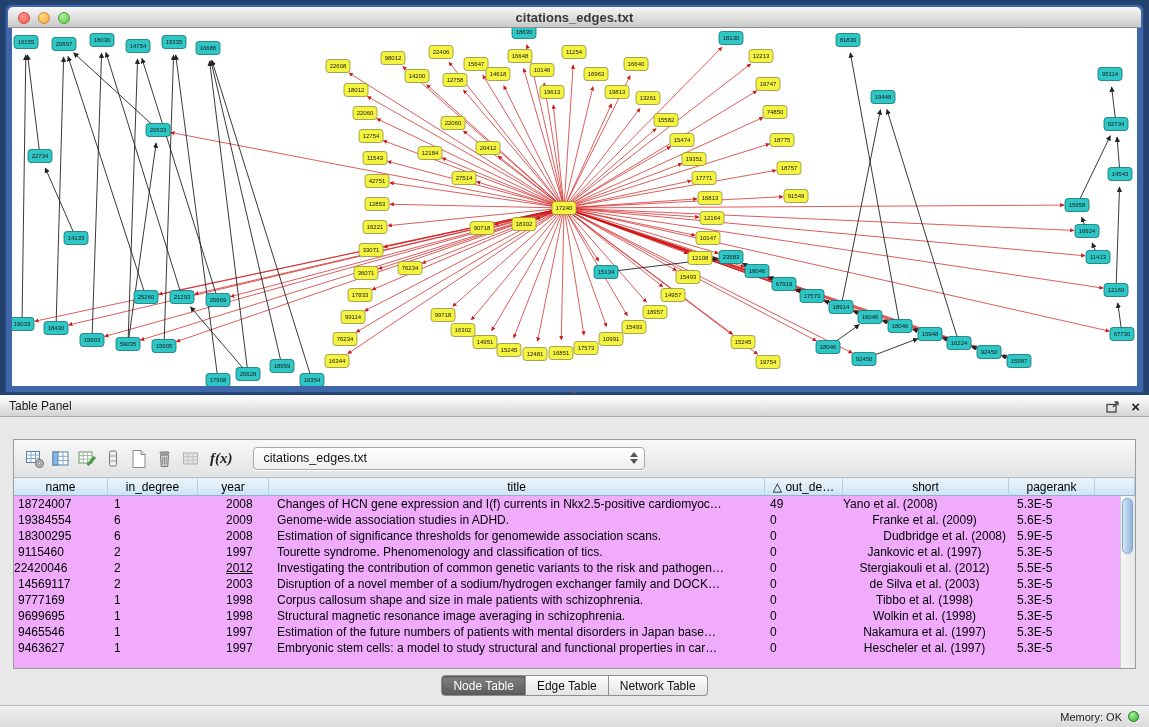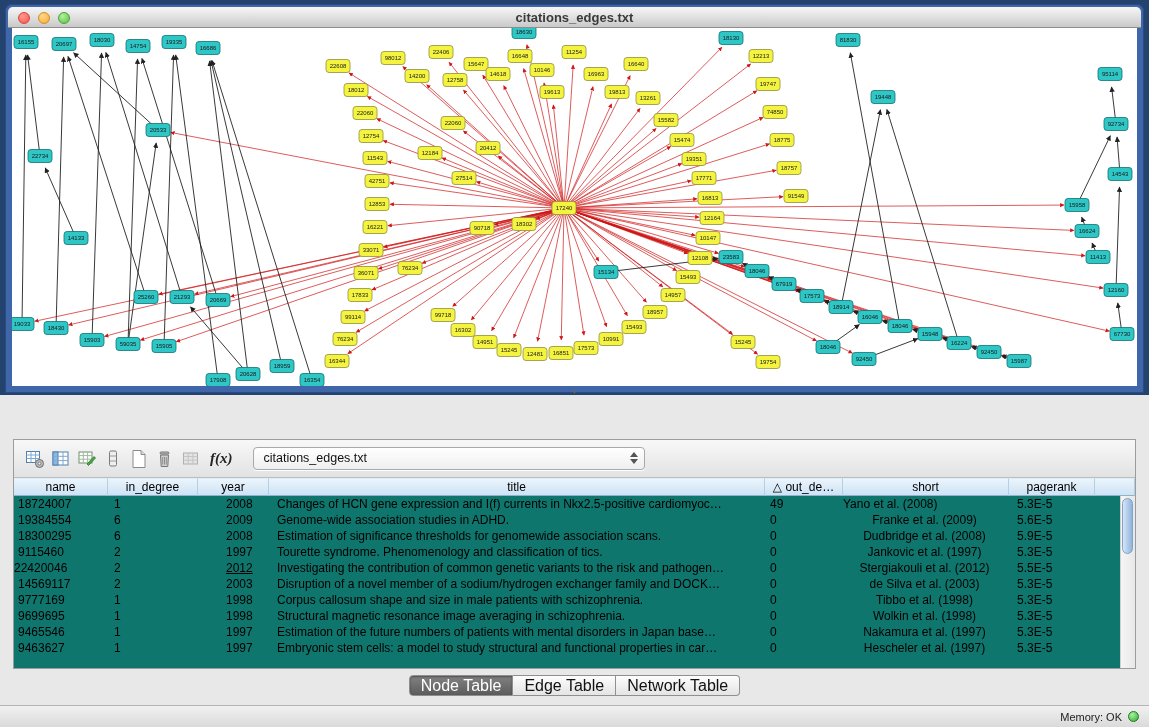--- a/index.html
+++ b/index.html
@@ -44,35 +44,35 @@
     font-size:15px; color:#222; padding:0 6px; }
   .combo { position:relative; margin-left:14px; width:392px; height:23px;
     border:1px solid #a9a9a9; border-radius:4px; background:linear-gradient(#ffffff,#efefef);
     box-shadow:0 1px 0 #fff; }
   .combo-label { display:block; line-height:21px; padding-left:10px; font-size:12.5px; color:#111;
     white-space:nowrap; overflow:hidden; }
   .combo-arrows { position:absolute; right:6px; top:4px; display:flex; flex-direction:column; gap:2px; }
   .combo-arrows .up { width:0; height:0; border-left:4px solid transparent; border-right:4px solid transparent; border-bottom:5px solid #555; }
   .combo-arrows .dn { width:0; height:0; border-left:4px solid transparent; border-right:4px solid transparent; border-top:5px solid #555; }
 
-  .grid-wrap { position:absolute; top:38px; left:0; right:0; bottom:0; background:#0f766e; overflow:hidden; }
+  .grid-wrap { position:absolute; top:38px; left:0; right:0; bottom:0; background:#f0abfc; overflow:hidden; }
   table.grid { border-collapse:separate; border-spacing:0; table-layout:fixed; width:100%; }
   table.grid th { height:18px; font-size:12px; font-weight:normal; color:#000; text-align:center;
     background:linear-gradient(#eaf4fc,#cde3f4); border-right:1px solid #b2cfe3;
     border-bottom:1px solid #8fb3cd; border-top:1px solid #ddeefa;
     white-space:nowrap; overflow:hidden; }
   table.grid td { height:16px; font-size:12px; line-height:16px; color:#000;
     white-space:nowrap; overflow:hidden; padding-right:3px; }
   .vscroll { position:absolute; top:18px; right:0; width:15px; bottom:0;
     background:linear-gradient(to right,#f5f5f5,#e8e8e8); border-left:1px solid #cfcfcf; }
   .vthumb { position:absolute; top:2px; left:1px; width:11px; height:56px; border-radius:6px;
     background:linear-gradient(to right,#d7e6f6,#8fb4dc); border:1px solid #7fa3cc; }
 
   .tabs { position:absolute; top:280px; left:0; right:0; display:flex; justify-content:center; }
-  .tab { height:21px; line-height:20px; padding:0 11px; font-size:16px; color:#111;
+  .tab { height:21px; line-height:20px; padding:0 11px; font-size:12px; color:#111;
     background:linear-gradient(#fdfdfd,#e4e4e4); border:1px solid #8f8f8f; border-left:none; }
   .tab:first-child { border-left:1px solid #8f8f8f; border-radius:4px 0 0 4px; }
   .tab:last-child { border-radius:0 4px 4px 0; }
   .tab.active { background:linear-gradient(#828282,#5c5c5c); color:#fff;
     box-shadow:inset 0 1px 2px rgba(0,0,0,.4); }
 
   
   .statusbar { position:absolute; bottom:0; left:0; width:1149px; height:22px;
     background:linear-gradient(#f1f1f1,#dadada); border-top:1px solid #b5b5b5;
     display:flex; align-items:center; justify-content:flex-end; gap:6px; padding-right:10px; }
@@ -684,20 +684,30 @@
               <text x="852" y="333" text-anchor="middle" font-size="6" fill="#1a1a1a">92450</text>
             </g>
           </g>
       </svg>
     </div>
   </div>
 </div>
 <div class="splitter-grip">▾</div>
 
 <div class="table-panel">
+  <div class="panel-header">
+    <span class="ph-title">Table Panel</span>
+    <span class="hdr-icons">
+      <svg width="14" height="12" viewBox="0 0 14 12">
+        <rect x="1" y="3.5" width="9" height="7.5" fill="none" stroke="#444" stroke-width="1.3"></rect>
+        <path d="M7 6 L12 1 M12 1 L8.5 1 M12 1 L12 4.5" stroke="#444" stroke-width="1.3" fill="none"></path>
+      </svg>
+      <span class="close-x">×</span>
+    </span>
+  </div>
 
   <div class="panel-body">
     <div class="toolbar">
       <span class="tool-btn">
         <svg width="20" height="20" viewBox="0 0 20 20">
           <rect x="1.5" y="2.5" width="13" height="11" fill="#fff" stroke="#4f81ad" stroke-width="1"></rect>
           <path d="M1.5 6 H14.5 M1.5 9.5 H14.5 M6 2.5 V13.5 M10.5 2.5 V13.5" stroke="#7fa8cc" stroke-width="1" fill="none"></path>
           <circle cx="14.5" cy="14.5" r="4" fill="#b9b9b9" stroke="#6e6e6e"></circle>
           <circle cx="14.5" cy="14.5" r="1.4" fill="#f2f2f2" stroke="#6e6e6e" stroke-width="0.8"></circle>
         </svg>
@@ -795,21 +805,21 @@
               <td style="text-align: center; padding-left: 0px;">Franke et al. (2009)</td>
               <td style="text-align: left; padding-left: 8px;">5.6E-5</td>
               <td></td>
             </tr>
             <tr>
               <td style="text-align: left; padding-left: 4px;">18300295</td>
               <td style="text-align: left; padding-left: 6px;">6</td>
               <td style="text-align: left; padding-left: 28px;">2008</td>
               <td style="text-align: left; padding-left: 8px;">Estimation of significance thresholds for genomewide association scans.</td>
               <td style="text-align: left; padding-left: 5px;">0</td>
-              <td style="text-align: center; padding-left: 0px;">Dudbridge et al. (2008)</td>
+              <td style="text-align: right; padding-left: 0px;">Dudbridge et al. (2008)</td>
               <td style="text-align: left; padding-left: 8px;">5.9E-5</td>
               <td></td>
             </tr>
             <tr>
               <td style="text-align: left; padding-left: 4px;">9115460</td>
               <td style="text-align: left; padding-left: 6px;">2</td>
               <td style="text-align: left; padding-left: 28px;">1997</td>
               <td style="text-align: left; padding-left: 8px;">Tourette syndrome. Phenomenology and classification of tics.</td>
               <td style="text-align: left; padding-left: 5px;">0</td>
               <td style="text-align: center; padding-left: 0px;">Jankovic et al. (1997)</td>

